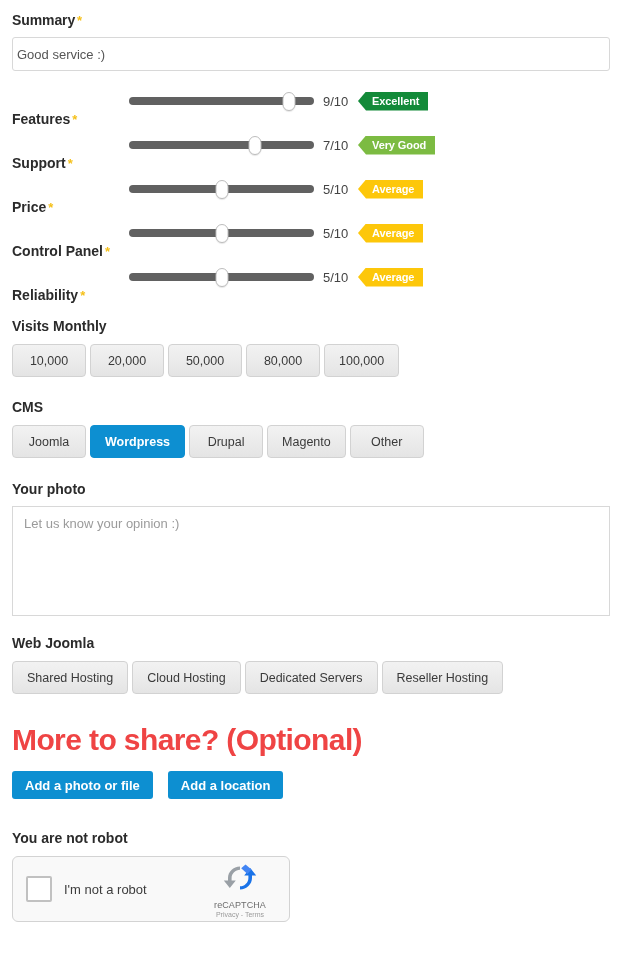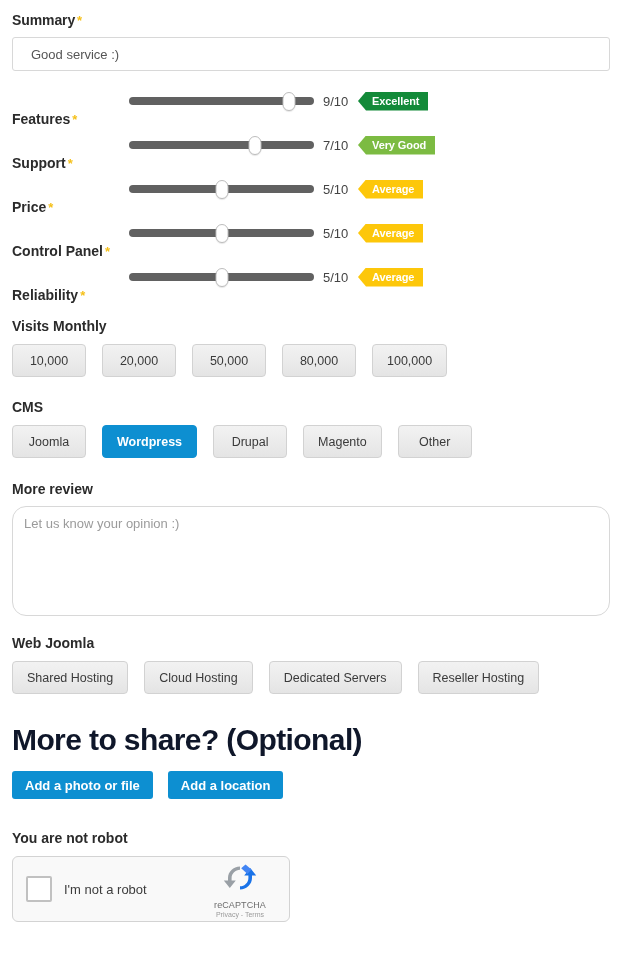--- a/index.html
+++ b/index.html
@@ -21,21 +21,21 @@
   
   .summary-label { padding-top: 12px; }
   .text-input {
     margin-top: 9px;
     width: 598px; height: 34px;
     border: 1px solid #d8d8d8;
     border-radius: 3px;
     background: #fff;
     font-size: 13px;
     color: #555;
-    padding: 0 18px;
+    padding: 0 4px;
     line-height: 32px;
     font-family: "Liberation Sans", sans-serif;
   }
   .text-input::placeholder { color: #9b9b9b; }
 
   
   .slider-row {
     height: 44px;
     display: flex;
     align-items: center;
@@ -77,21 +77,21 @@
     display: inline-flex; align-items: center;
     padding: 0 9px 0 14px;
     color: #fff;
     font-size: 11px; font-weight: bold;
     letter-spacing: -0.1px;
     clip-path: polygon(8px 0, 100% 0, 100% 100%, 8px 100%, 0 50%);
   }
 
   
   .block-title { font-size: 14px; font-weight: bold; color: #2b2b2b; }
-  .chip-row { display: flex; gap: 16px; margin-top: 10px; flex-wrap: nowrap; }
+  .chip-row { display: flex; gap: 4px; margin-top: 10px; flex-wrap: nowrap; }
   .chip {
     background: linear-gradient(to bottom, #f2f2f2 0%, #eaeaea 60%, #e4e4e4 100%);
     border: 1px solid #d2d2d2;
     border-radius: 4px;
     color: #3a3a3a;
     font-size: 12.5px;
     height: 33px;
     display: inline-flex; align-items: center; justify-content: center;
     padding: 0 14px;
     cursor: pointer;
@@ -105,33 +105,33 @@
     font-weight: bold;
   }
   .chip.w-visits { min-width: 74px; }
   .chip.w-cms { min-width: 74px; }
 
   
   .textarea {
     margin-top: 9px;
     width: 598px; height: 110px;
     border: 1px solid #d8d8d8;
-    border-radius: 14px;
+    border-radius: 0;
     background: #fff;
     padding: 9px 11px;
     font-size: 13px;
     color: #9b9b9b;
     resize: none;
     font-family: "Liberation Sans", sans-serif;
   }
   .textarea::placeholder { color: #9b9b9b; }
 
   
   .big-heading {
-    font-size: 30px; font-weight: bold; color: #0f172a;
+    font-size: 30px; font-weight: bold; color: #ef4444;
     letter-spacing: -0.6px;
   }
   .btn-blue {
     background: #0d8fd1;
     border: none; border-radius: 3px;
     color: #fff;
     font-size: 13px; font-weight: bold;
     height: 28px;
     display: inline-flex; align-items: center; justify-content: center;
     padding: 0 13px;
@@ -250,21 +250,21 @@
         <div class="chip w-cms">Joomla</div>
         <div class="chip w-cms selected">Wordpress</div>
         <div class="chip w-cms">Drupal</div>
         <div class="chip w-cms">Magento</div>
         <div class="chip w-cms">Other</div>
       </div>
   </div>
 
   
   <div class="mt-sec" style="margin-top:23px;">
-    <div class="block-title">More review</div>
+    <div class="block-title">Your photo</div>
     <textarea class="textarea" placeholder="Let us know your opinion :)" style=""></textarea>
   </div>
 
   
   <div class="mt-sec" style="margin-top:15px;">
     <div class="block-title">Web Joomla</div>
     <div class="chip-row" id="hosting-row">
         <div class="chip ">Shared Hosting</div>
         <div class="chip ">Cloud Hosting</div>
         <div class="chip ">Dedicated Servers</div>

